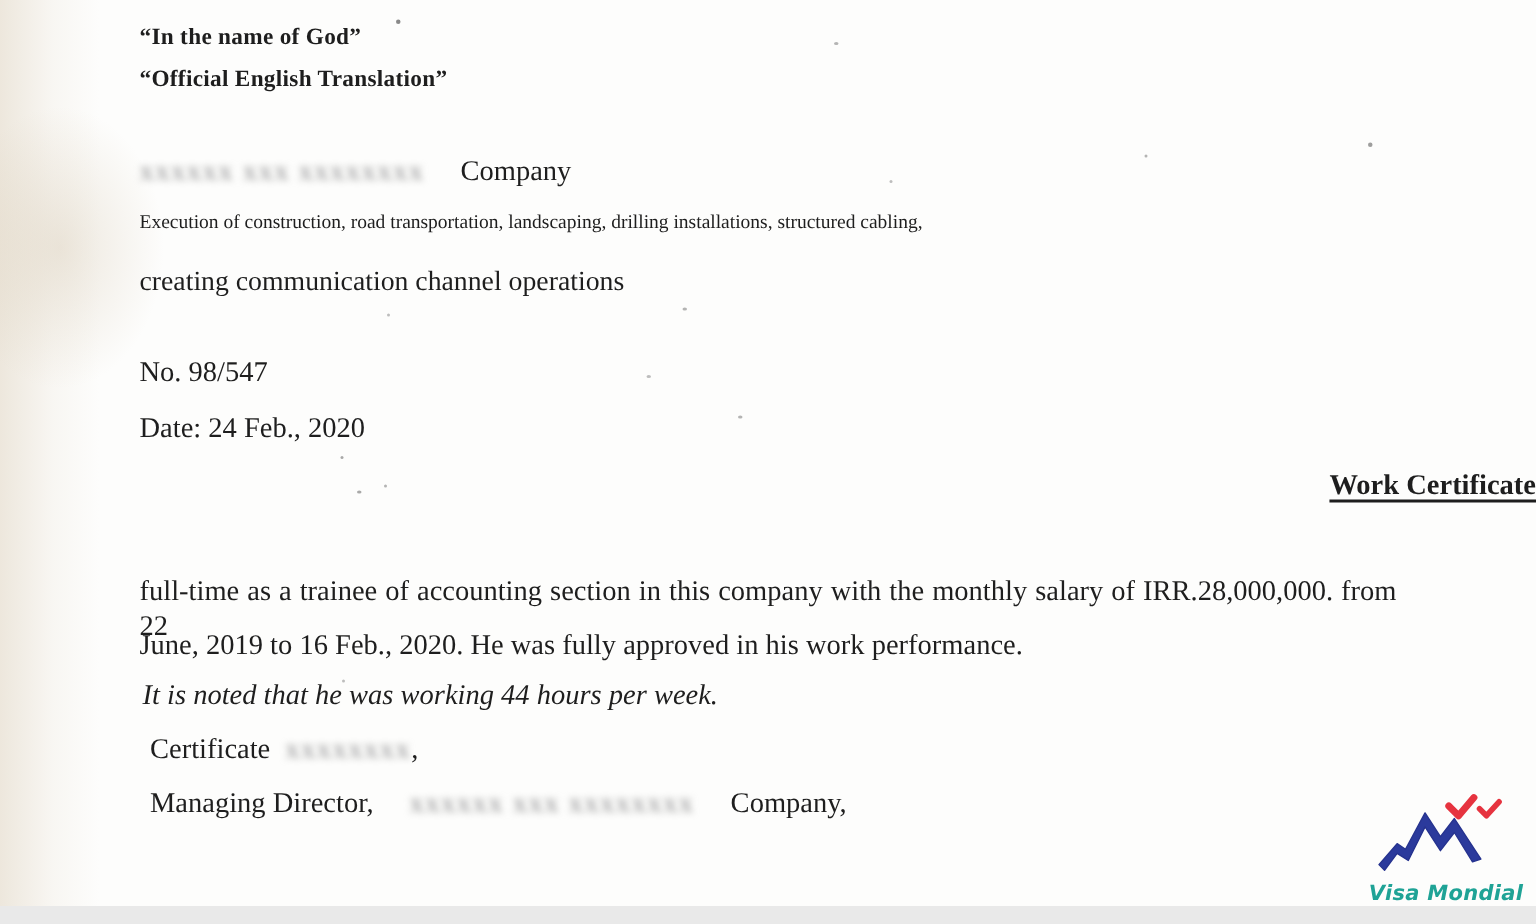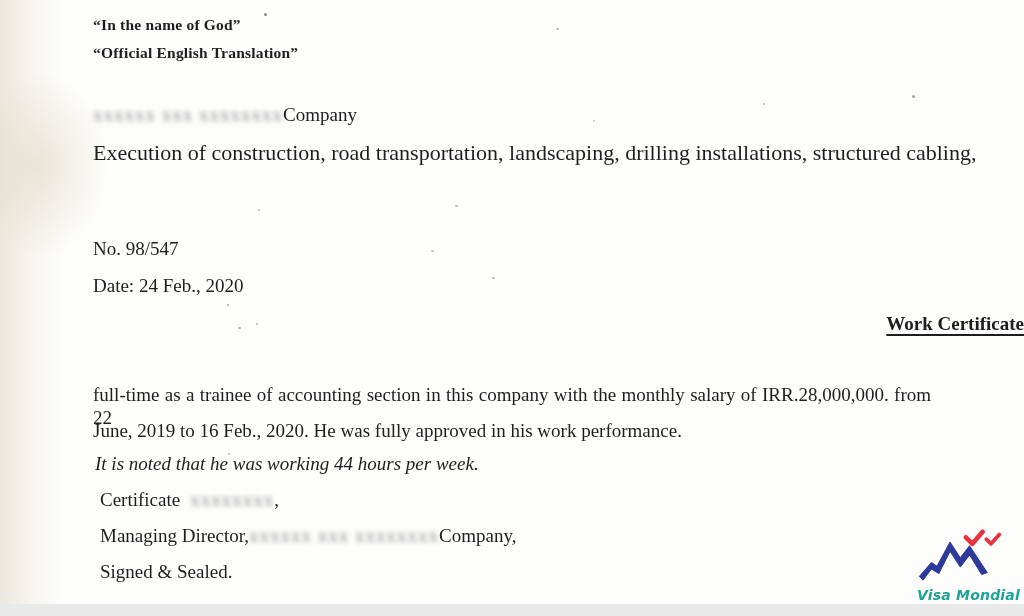--- a/index.html
+++ b/index.html
@@ -40,21 +40,21 @@
     text-decoration-thickness:1.5px;
     text-underline-offset:4px;
   }
   .redact{
     color:#8e8e8e;
     filter:blur(2.6px);
     letter-spacing:1px;
     user-select:none;
   }
   .redact.b{color:#7b7b7b;}
-  .ml8{margin-left:0;}
+  .ml8{margin-left:24px;}
   .ml10{margin-left:10px;}
   .speck{position:absolute;background:#2a2a2a;border-radius:50%;pointer-events:none;}
   .logo{
     position:absolute;left:908px;top:528px;width:112px;
     text-align:center;
   }
   .logo-text{
     font-family:"DejaVu Sans", sans-serif;
     font-style:italic;font-weight:bold;
     font-size:14px;letter-spacing:0.2px;
@@ -69,41 +69,41 @@
   <div class="tint-left"></div>
   <div class="blotch"></div>
 
   <div class="line hdr" style="left:93px;top:16px;">“In the name of God”</div>
   <div class="line hdr" style="left:93px;top:44px;">“Official English Translation”</div>
 
   <div class="line" style="left:93px;top:104px;">
     <span class="redact">xxxxxx xxx xxxxxxxx</span><span class="ml8">Company</span>
   </div>
 
-  <div class="line" style="left:93px;top:140px;font-size:22px;">Execution of construction, road transportation, landscaping, drilling installations, structured cabling,</div>
+  <div class="line" style="left:93px;top:140px;font-size:13px;">Execution of construction, road transportation, landscaping, drilling installations, structured cabling,</div>
+  <div class="line" style="left:93px;top:177px;font-size:18.5px;">creating communication channel operations</div>
 
   <div class="line" style="left:93px;top:238px;">No. 98/547</div>
   <div class="line" style="left:93px;top:275px;">Date: 24 Feb., 2020</div>
 
   <div class="line title-line" style="top:313px;">
     <span>Work Certificate</span>
   </div>
 
   <div class="line just" style="left:93px;top:384px;">full-time as a trainee of accounting section in this company with the monthly salary of IRR.28,000,000. from 22</div>
   <div class="line" style="left:93px;top:420px;">June, 2019 to 16 Feb., 2020. He was fully approved in his work performance.</div>
 
   <div class="line" style="left:95px;top:453px;font-style:italic;">It is noted that he was working 44 hours per week.</div>
 
   <div class="line" style="left:100px;top:489px;">
     <span>Certificate</span><span class="redact ml10">xxxxxxxx</span><span>,</span>
   </div>
   <div class="line" style="left:100px;top:525px;">
     <span>Managing Director,</span><span class="redact ml8">xxxxxx xxx xxxxxxxx</span><span class="ml8">Company,</span>
   </div>
-  <div class="line" style="left:100px;top:561px;">Signed &amp; Sealed.</div>
 
   <div class="speck" style="left:264px;top:13px;width:3px;height:3px;opacity:.55"></div>
   <div class="speck" style="left:556px;top:28px;width:3px;height:2px;opacity:.35"></div>
   <div class="speck" style="left:912px;top:95px;width:3px;height:3px;opacity:.45"></div>
   <div class="speck" style="left:763px;top:103px;width:2px;height:2px;opacity:.35"></div>
   <div class="speck" style="left:593px;top:120px;width:2px;height:2px;opacity:.3"></div>
   <div class="speck" style="left:455px;top:205px;width:3px;height:2px;opacity:.35"></div>
   <div class="speck" style="left:258px;top:209px;width:2px;height:2px;opacity:.3"></div>
   <div class="speck" style="left:431px;top:250px;width:3px;height:2px;opacity:.3"></div>
   <div class="speck" style="left:492px;top:277px;width:3px;height:2px;opacity:.35"></div>
@@ -113,16 +113,16 @@
   <div class="speck" style="left:228px;top:453px;width:2px;height:2px;opacity:.3"></div>
 
   <div class="logo">
     <svg width="96" height="54" viewBox="0 0 100 58">
 
       <path d="M2,52 L15,37 L21,41 L35,15 L46,32 L56,19 L75,48 L69,50 L56,29 L46,42 L35,25 L23,49 L15,44 L6,56 Z" fill="#2b3a9c" stroke="#26338f" stroke-width="1" stroke-linejoin="round"></path>
 
       <path d="M52,10 l7,7 l11,-13" fill="none" stroke="#e6333f" stroke-width="5" stroke-linecap="round" stroke-linejoin="round"></path>
       <path d="M74,12 l5,5 l9,-10" fill="none" stroke="#e6333f" stroke-width="4" stroke-linecap="round" stroke-linejoin="round"></path>
     </svg>
-    <div class="logo-text" style="color:#1fa396;text-align:right;">Visa Mondial</div>
+    <div class="logo-text" style="color:#1fa396;">Visa Mondial</div>
   </div>
 
 </div>
 
 </body></html>

